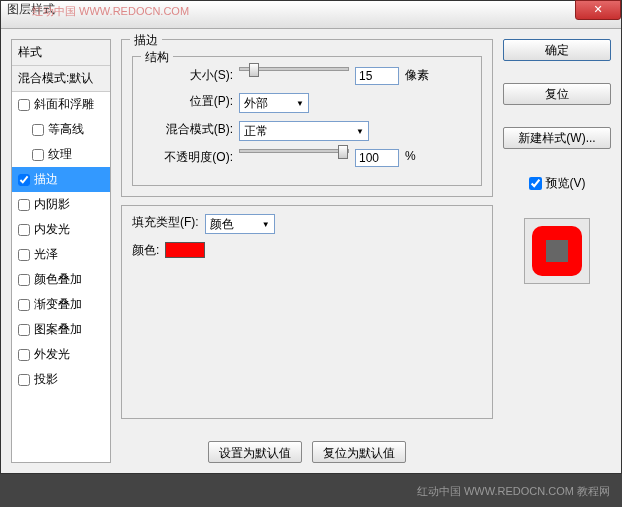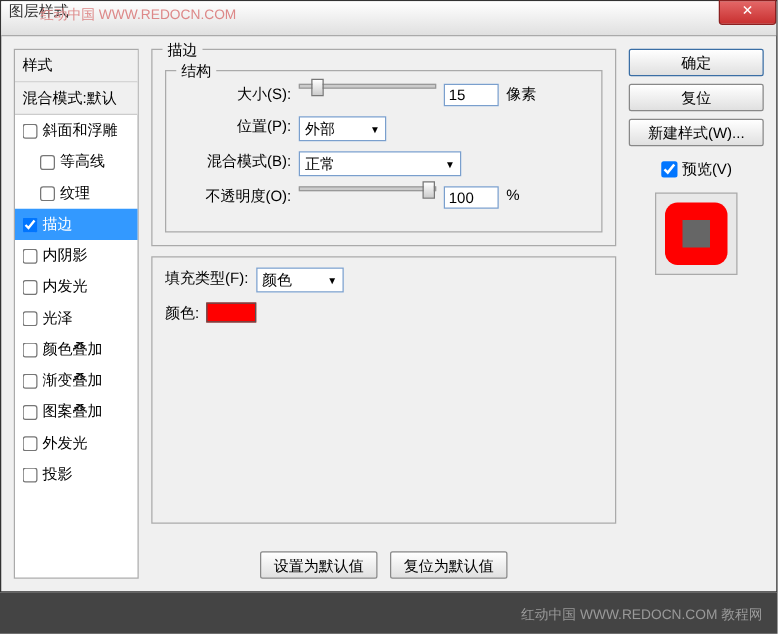--- a/index.html
+++ b/index.html
@@ -24,21 +24,21 @@
 .row-label { width: 90px; text-align: right; }
 .slider { flex: 1; height: 4px; background: #ccc; position: relative; border: 1px solid #999; max-width: 110px; }
 .slider-handle { position: absolute; top: -5px; width: 10px; height: 14px; background: linear-gradient(#fff,#ccc); border: 1px solid #777; }
 .num-input { width: 44px; height: 18px; border: 1px solid #7a9fcd; padding: 0 3px; background: #fff; }
 .select { height: 20px; border: 1px solid #7a9fcd; background: #fff; display: flex; align-items: center; justify-content: space-between; padding: 0 4px; min-width: 60px; }
 .select .arrow { font-size: 8px; }
 .fill-fieldset { border: 1px solid #aaa; padding: 10px; position: relative; flex: 1; }
 .color-swatch { width: 40px; height: 16px; background: #ff0000; border: 1px solid #555; display: inline-block; }
 .btn-row { display: flex; gap: 10px; justify-content: center; margin-top: 22px; }
 .btn { padding: 2px 10px; background: linear-gradient(#fff,#e0e0e0); border: 1px solid #888; border-radius: 2px; cursor: pointer; min-width: 90px; text-align: center; height: 22px; line-height: 18px; }
-.right-panel { width: 108px; display: flex; flex-direction: column; gap: 6px; align-items: center; }
+.right-panel { width: 108px; display: flex; flex-direction: column; gap: 22px; align-items: center; }
 .right-btn { width: 100%; height: 22px; background: linear-gradient(#fff,#e0e0e0); border: 1px solid #888; border-radius: 2px; cursor: pointer; text-align: center; line-height: 20px; }
 .right-btn.primary { border: 1px solid #3a6ea5; }
 .preview-check { display: flex; align-items: center; gap: 4px; margin-top: 4px; }
 .preview-box { width: 66px; height: 66px; background: #e8e8e8; border: 1px solid #aaa; display: flex; align-items: center; justify-content: center; margin-top: 4px; }
 .preview-inner { width: 50px; height: 50px; background: #ff0000; border-radius: 10px; display: flex; align-items: center; justify-content: center; }
 .preview-core { width: 22px; height: 22px; background: #666; }
 .watermark-top { position: absolute; top: 4px; left: 32px; color: #d88; font-size: 11px; z-index: 5; }
 .watermark-bottom { position: absolute; bottom: 8px; right: 12px; color: #999; font-size: 11px; }
 </style>
 </head>

